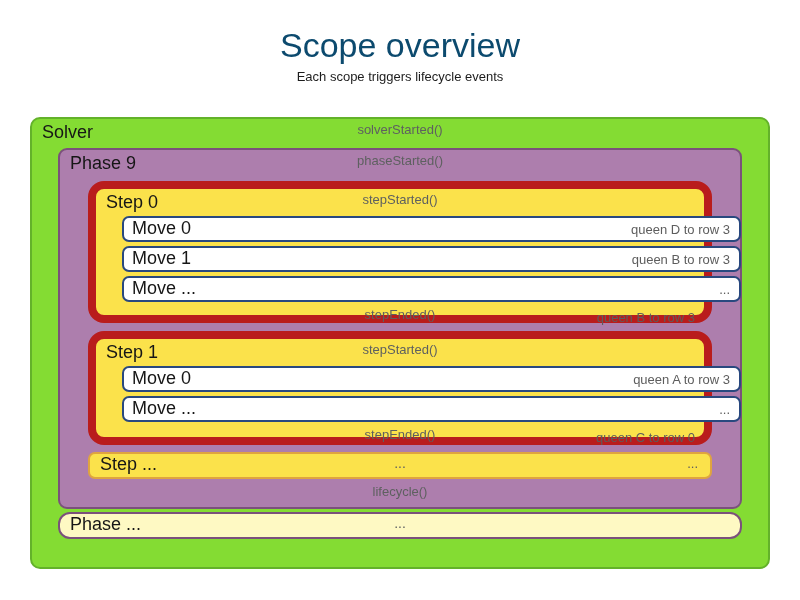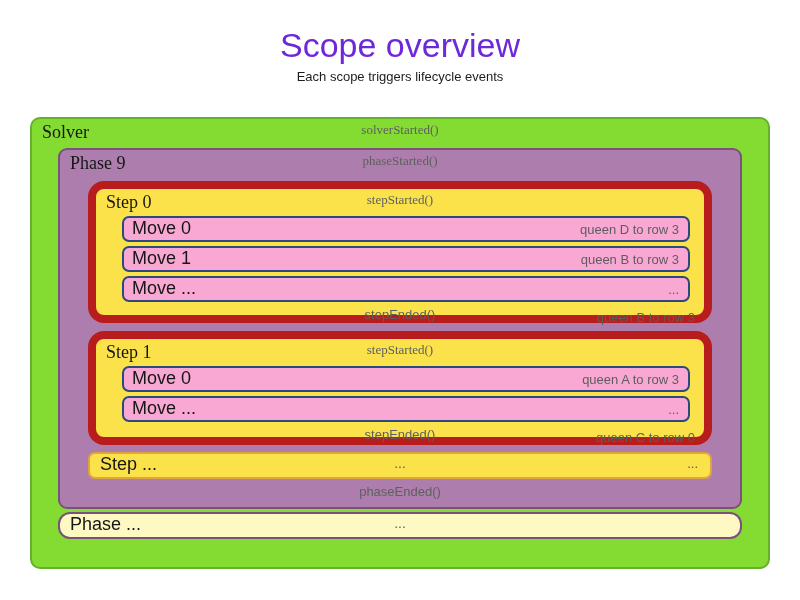--- a/index.html
+++ b/index.html
@@ -2,21 +2,21 @@
 <html><head>
 <meta charset="utf-8">
 <style>
   html,body { margin:0; padding:0; background:#ffffff; }
   .canvas {
     position:relative; width:800px; height:600px; background:#ffffff;
     font-family:"Liberation Sans", sans-serif; overflow:hidden;
   }
   .title {
     position:absolute; top:26px; left:0; width:100%; text-align:center;
-    font-size:34px; color:#6d28d9; letter-spacing:0;
+    font-size:34px; color:#0c4a6e; letter-spacing:0;
   }
   .subtitle {
     position:absolute; top:69px; left:0; width:100%; text-align:center;
     font-size:13px; color:#1d1d1d;
   }
   .box { position:absolute; box-sizing:border-box; }
 
   .solver {
     left:30px; top:117px; width:740px; height:452px;
     background:#84dc33; border:2px solid #63b22a; border-radius:10px;
@@ -25,33 +25,33 @@
     left:26px; top:29px; width:684px; height:361px;
     background:#ad7ead; border:2px solid #7b517b; border-radius:9px;
   }
   .step {
     left:28px; width:624px;
     background:#fbe24b; border:8px solid #b91c1c; border-radius:16px;
   }
   .step0 { top:31px; height:142px; }
   .step1 { top:181px; height:114px; }
   .move {
-    position:absolute; box-sizing:border-box; left:26px; width:568px; height:26px;
-    background:#f9a8d4; border:2px solid #29497f; border-radius:7px;
+    position:absolute; box-sizing:border-box; left:26px; width:619px; height:26px;
+    background:#ffffff; border:2px solid #29497f; border-radius:7px;
   }
   .strip-yellow {
     left:28px; top:302px; width:624px; height:27px;
     background:#fbe24b; border:2px solid #dfa43f; border-radius:7px;padding-left:42px;
   }
   .strip-purple {
     left:26px; top:393px; width:684px; height:27px;
     background:#fef9c3; border:2px solid #7b517b; border-radius:12px;
   }
   .row { position:absolute; left:0; right:0; }
-  .hdr { top:0; height:28px;font-family:Liberation Serif, serif; }
+  .hdr { top:0; height:28px; }
   .lbl { position:absolute; left:10px; top:3px; font-size:18px; color:#161616; white-space:nowrap; }
   .evt { position:absolute; left:0; right:0; top:3px; text-align:center; font-size:13px; color:#5e6060; white-space:nowrap; }
   .note { position:absolute; right:9px; top:6px; font-size:13px; color:#5d5d5d; white-space:nowrap; }
   .move .lbl { left:8px; top:0; }
   .move .note { top:4px; }
   .foot-step0 { top:115px; height:25px; }
   .foot-step1 { top:85px; height:25px; }
   .foot-phase { top:331px; height:26px; }
   .foot-solver { top:422px; height:26px; }
   .strip-lbl { position:absolute; left:10px; top:0px; font-size:18px; color:#161616; }
@@ -120,21 +120,21 @@
         </div>
       </div>
 
       <div class="box strip-yellow">
         <span class="strip-lbl">Step ...</span>
         <span class="strip-center">...</span>
         <span class="strip-right">...</span>
       </div>
 
       <div class="row foot-phase">
-        <span class="evt">phaseEnded()</span>
+        <span class="evt">lifecycle()</span>
       </div>
     </div>
 
     <div class="box strip-purple">
       <span class="strip-lbl">Phase ...</span>
       <span class="strip-center">...</span>
     </div>
 
   </div>
 

